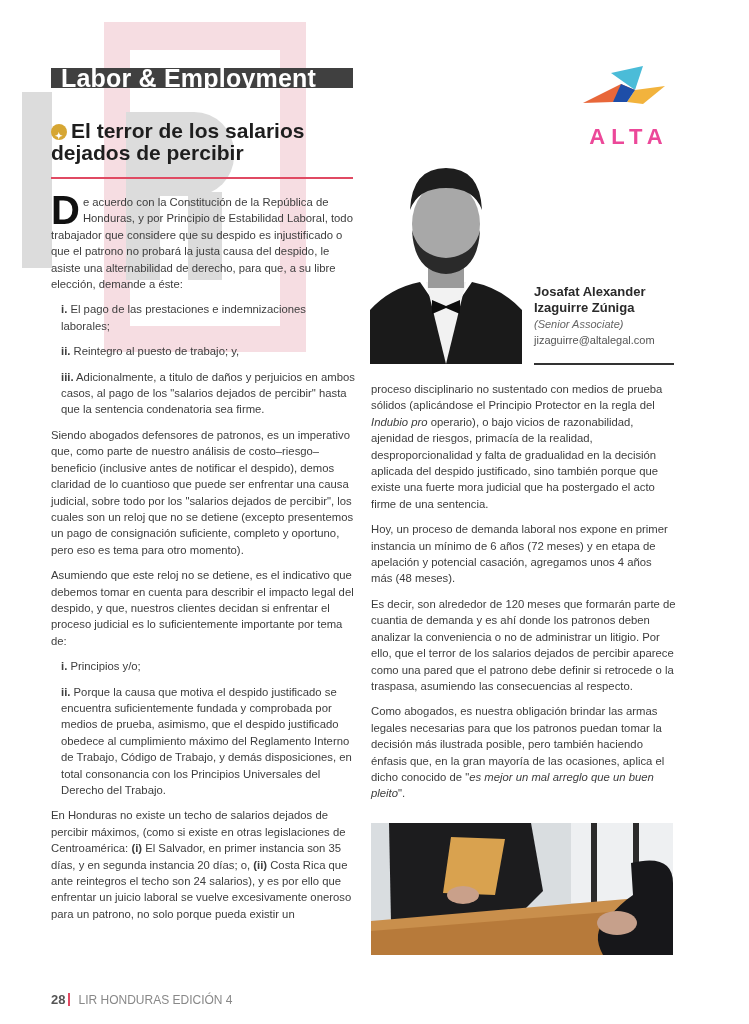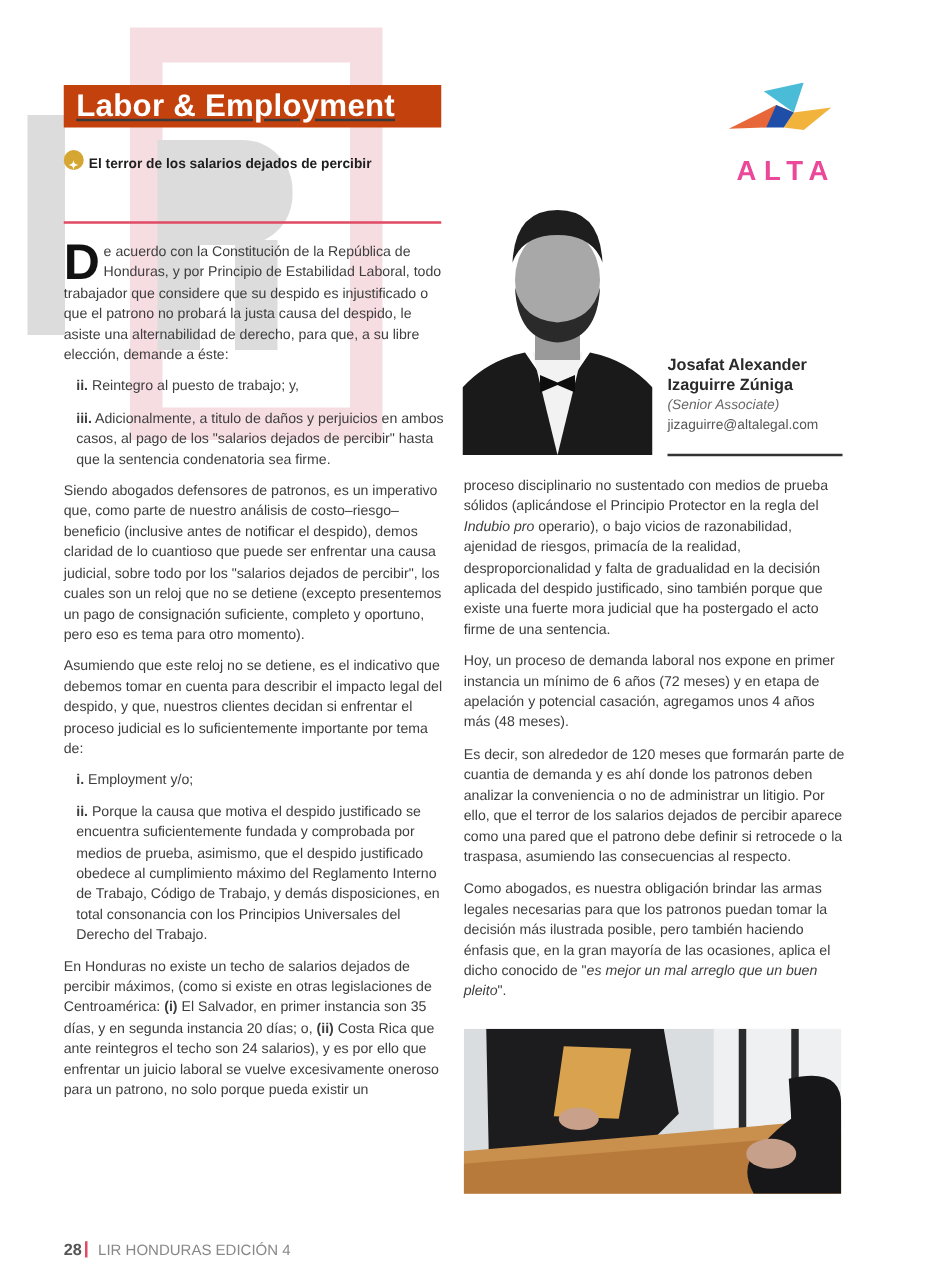--- a/index.html
+++ b/index.html
@@ -4,23 +4,23 @@
 <style>
   html, body { margin:0; padding:0; }
   body { width:749px; height:1024px; background:#ffffff; position:relative; overflow:hidden;
          font-family:"Liberation Sans", sans-serif; color:#3a3a3a; }
   .wm-pink { position:absolute; left:104px; top:22px; width:202px; height:330px; border:26px solid #f6dde2; border-top-width:28px; box-sizing:border-box; z-index:0; }
   .wm-gray-l { position:absolute; left:22px; top:92px; width:30px; height:176px; background:#dcdcdc; z-index:0; }
   .wm-gray-r { position:absolute; left:126px; top:112px; width:110px; height:168px; z-index:0; }
   .wm-gray-r .stem { position:absolute; left:0; top:0; width:34px; height:168px; background:#dcdcdc; }
   .wm-gray-r .bowl { position:absolute; left:30px; top:0; width:78px; height:84px; background:#dcdcdc; border-radius:0 40px 40px 0; }
   .wm-gray-r .leg { position:absolute; left:62px; top:80px; width:34px; height:88px; background:#dcdcdc; }
-  .section-banner { position:absolute; left:51px; top:68px; width:302px; height:34px; background:#c2410c; z-index:2; display:flex; align-items:center;text-decoration:underline; }
+  .section-banner { position:absolute; left:51px; top:68px; width:302px; height:20px; background:#404040; z-index:2; display:flex; align-items:center; }
   .section-banner span { color:#fff; font-size:25px; font-weight:bold; padding-left:10px; letter-spacing:0.2px; }
-  .article-title { position:absolute; left:51px; top:120px; width:300px; z-index:2; font-size:11px; font-weight:bold; color:#1e1e1e; line-height:22px; }
+  .article-title { position:absolute; left:51px; top:120px; width:300px; z-index:2; font-size:21px; font-weight:bold; color:#1e1e1e; line-height:22px; }
   .title-icon { display:inline-block; width:16px; height:16px; border-radius:50%; background:#d6a633; vertical-align:-2px; margin-right:4px; position:relative; }
   .title-icon::after { content:"\2726"; color:#fff; font-size:9px; position:absolute; left:4px; top:1px; }
   .title-rule { position:absolute; left:51px; top:177px; width:302px; height:2px; background:#e04a63; z-index:2; }
   .col { position:absolute; z-index:2; font-size:11.3px; line-height:16.4px; color:#3d3d3d; }
   .col-left { left:51px; top:194px; width:304px; }
   .col-right { left:371px; top:381px; width:305px; }
   .col p { margin:0 0 9px 0; }
   .col p.item { padding-left:10px; }
   .drop { float:left; font-size:40px; font-weight:bold; line-height:31px; color:#111; margin:1px 3px 0 0; }
   .logo { position:absolute; left:583px; top:66px; width:92px; height:88px; z-index:2; }
@@ -78,25 +78,26 @@
 <div class="author">
   <div class="name">Josafat Alexander</div>
   <div class="name">Izaguirre Zúniga</div>
   <div class="role">(Senior Associate)</div>
   <div class="email">jizaguirre@altalegal.com</div>
 </div>
 <div class="author-rule"></div>
 
 <div class="col col-left">
   <p><span class="drop">D</span><span>e acuerdo con la Constitución de la República de Honduras, y por Principio de Estabilidad Laboral, todo trabajador que considere que su despido es injustificado o que el patrono no probará la justa causa del despido, le asiste una alternabilidad de derecho, para que, a su libre elección, demande a éste:</span></p>
+  <p class="item"><b>i.</b><span> El pago de las prestaciones e indemnizaciones laborales;</span></p>
   <p class="item"><b>ii.</b><span> Reintegro al puesto de trabajo; y,</span></p>
   <p class="item"><b>iii.</b><span> Adicionalmente, a titulo de daños y perjuicios en ambos casos, al pago de los "salarios dejados de percibir" hasta que la sentencia condenatoria sea firme.</span></p>
   <p>Siendo abogados defensores de patronos, es un imperativo que, como parte de nuestro análisis de costo–riesgo–beneficio (inclusive antes de notificar el despido), demos claridad de lo cuantioso que puede ser enfrentar una causa judicial, sobre todo por los "salarios dejados de percibir", los cuales son un reloj que no se detiene (excepto presentemos un pago de consignación suficiente, completo y oportuno, pero eso es tema para otro momento).</p>
   <p>Asumiendo que este reloj no se detiene, es el indicativo que debemos tomar en cuenta para describir el impacto legal del despido, y que, nuestros clientes decidan si enfrentar el proceso judicial es lo suficientemente importante por tema de:</p>
-  <p class="item"><b>i.</b><span> Employment y/o;</span></p>
+  <p class="item"><b>i.</b><span> Principios y/o;</span></p>
   <p class="item"><b>ii.</b><span> Porque la causa que motiva el despido justificado se encuentra suficientemente fundada y comprobada por medios de prueba, asimismo, que el despido justificado obedece al cumplimiento máximo del Reglamento Interno de Trabajo, Código de Trabajo, y demás disposiciones, en total consonancia con los Principios Universales del Derecho del Trabajo.</span></p>
   <p><span>En Honduras no existe un techo de salarios dejados de percibir máximos, (como si existe en otras legislaciones de Centroamérica: </span><b>(i)</b><span> El Salvador, en primer instancia son 35 días, y en segunda instancia 20 días; o, </span><b>(ii)</b><span> Costa Rica que ante reintegros el techo son 24 salarios), y es por ello que enfrentar un juicio laboral se vuelve excesivamente oneroso para un patrono, no solo porque pueda existir un</span></p>
 </div>
 
 <div class="col col-right">
   <p><span>proceso disciplinario no sustentado con medios de prueba sólidos (aplicándose el Principio Protector en la regla del </span><i>Indubio pro</i><span> operario), o bajo vicios de razonabilidad, ajenidad de riesgos, primacía de la realidad, desproporcionalidad y falta de gradualidad en la decisión aplicada del despido justificado, sino también porque que existe una fuerte mora judicial que ha postergado el acto firme de una sentencia.</span></p>
   <p>Hoy, un proceso de demanda laboral nos expone en primer instancia un mínimo de 6 años (72 meses) y en etapa de apelación y potencial casación, agregamos unos 4 años más (48 meses).</p>
   <p>Es decir, son alrededor de 120 meses que formarán parte de cuantia de demanda y es ahí donde los patronos deben analizar la conveniencia o no de administrar un litigio. Por ello, que el terror de los salarios dejados de percibir aparece como una pared que el patrono debe definir si retrocede o la traspasa, asumiendo las consecuencias al respecto.</p>
   <p><span>Como abogados, es nuestra obligación brindar las armas legales necesarias para que los patronos puedan tomar la decisión más ilustrada posible, pero también haciendo énfasis que, en la gran mayoría de las ocasiones, aplica el dicho conocido de "</span><i>es mejor un mal arreglo que un buen pleito</i><span>".</span></p>
 </div>

